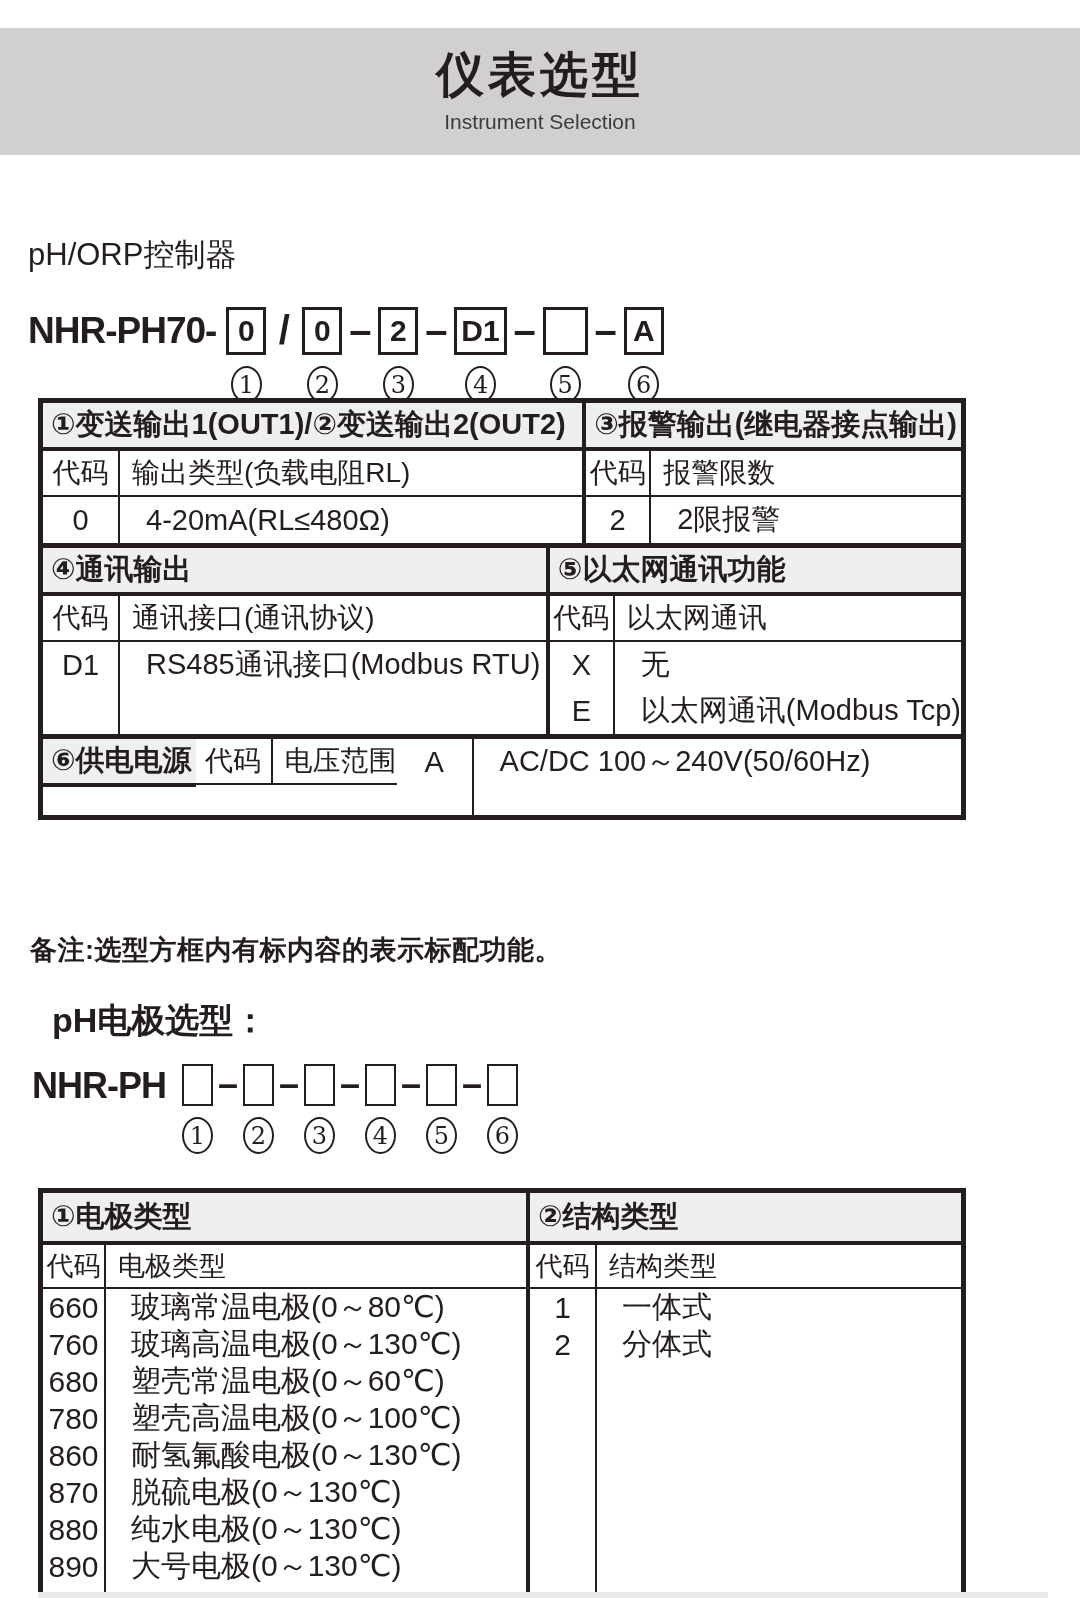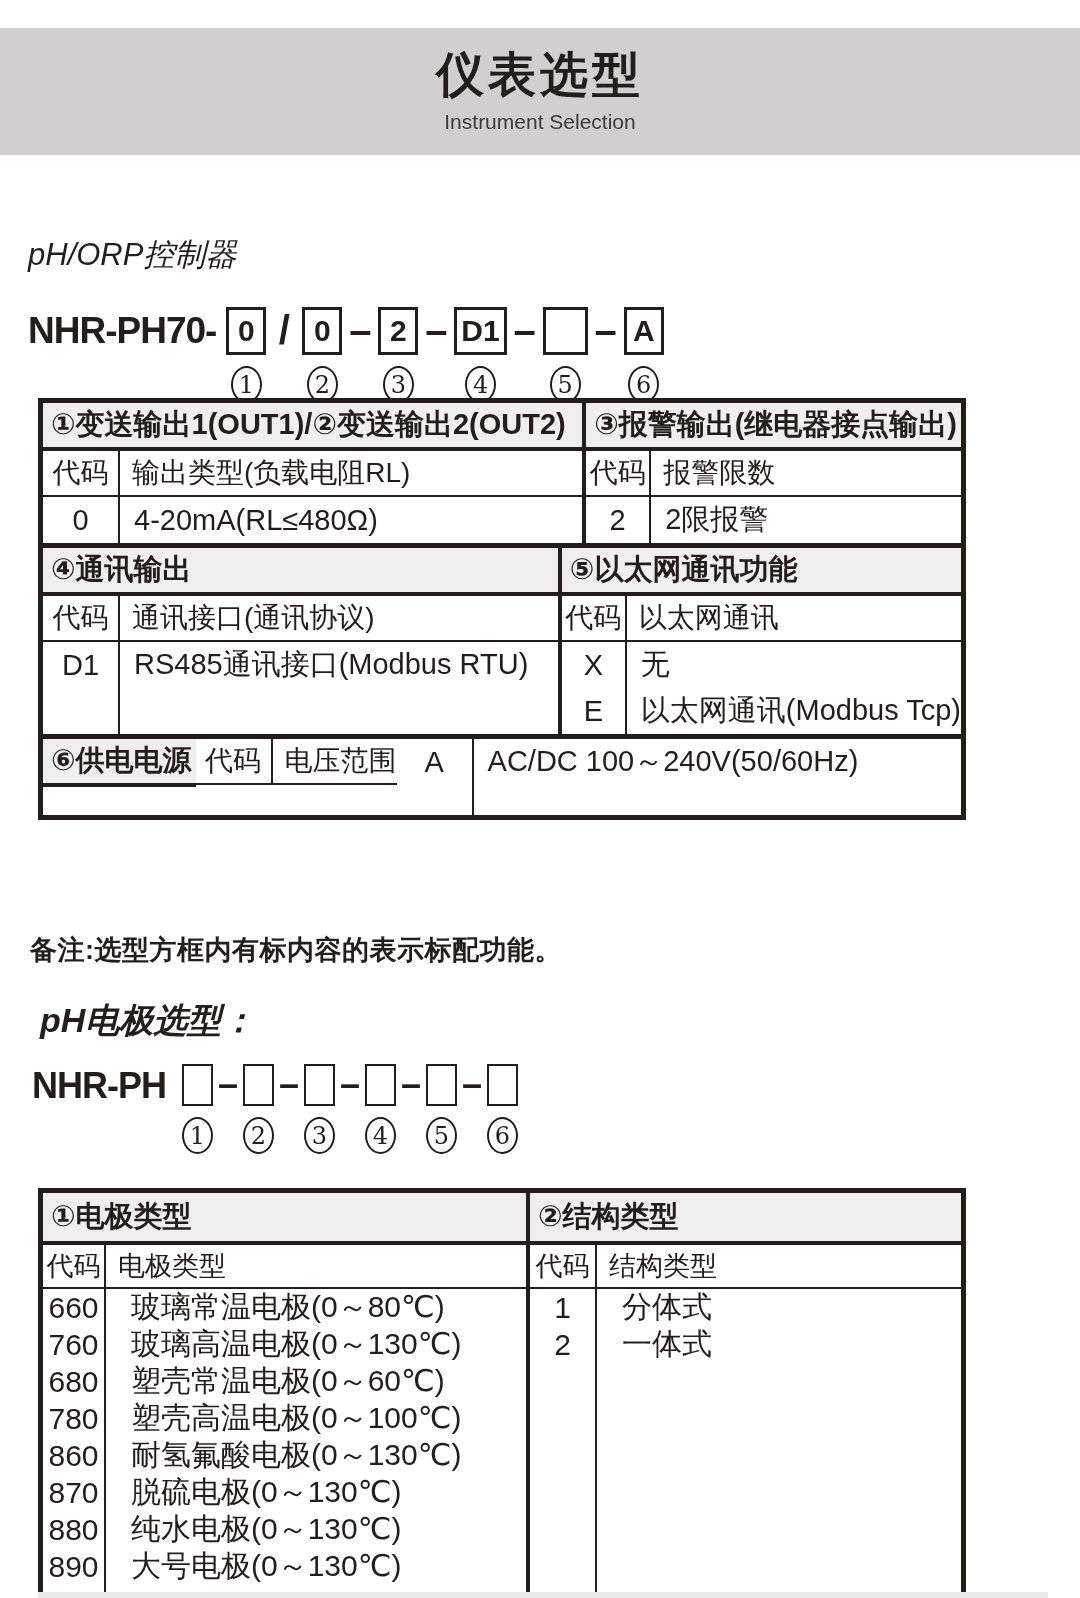--- a/index.html
+++ b/index.html
@@ -9,23 +9,23 @@
     font-family:"Liberation Sans","DejaVu Sans",sans-serif;
     -webkit-font-smoothing:antialiased;
   }
   
   .band{position:absolute;left:0;top:28px;width:1080px;height:127px;background:#d1cfd0;
         display:flex;flex-direction:column;align-items:center;justify-content:center;gap:6px;}
   .band .title{font-size:48px;font-weight:900;letter-spacing:4px;line-height:1.1;}
   .band .subtitle{font-size:21px;font-weight:400;color:#3c3a3b;margin-top:2px;}
 
   
-  .sec-heading{position:absolute;left:28px;font-weight:500;font-style:italic;}
+  .sec-heading{position:absolute;left:28px;font-weight:500;}
   .h-ctrl{top:234px;font-size:31px;}
-  .h-elec{top:998px;font-size:34px;font-weight:700;left:40px;}
+  .h-elec{top:998px;font-size:34px;font-weight:700;left:52px;}
 
   .model{position:absolute;display:flex;align-items:flex-start;}
   .model-ctrl{left:28px;top:288px;margin-top:19px;}
   .model-elec{left:32px;top:1064px;}
   .m-label{font-weight:700;letter-spacing:-1px;}
   .model-ctrl .m-label{font-size:37px;line-height:48px;margin-right:10px;}
   .model-elec .m-label{font-size:36px;line-height:44px;margin-right:16px;}
   .slot{display:flex;flex-direction:column;align-items:center;}
   .mbox{box-sizing:border-box;border:3px solid #241d1e;display:flex;align-items:center;justify-content:center;
         font-weight:700;background:#fff;}
@@ -55,21 +55,21 @@
   .cols-row{display:flex;border-bottom:2px solid #241d1e;height:46px;box-sizing:border-box;}
   .code-col{box-sizing:border-box;border-right:2px solid #241d1e;display:flex;align-items:center;justify-content:center;
             font-size:28px;flex:0 0 auto;}
   .w-l1{width:77px;} .w-r1{width:65px;} .w-l2{width:63px;} .w-r2{width:67px;}
   .desc-col{flex:1;display:flex;align-items:center;padding-left:12px;font-size:28px;white-space:nowrap;overflow:hidden;}
   .val-area{display:flex;flex:1;}
   .val-area .vcode{box-sizing:border-box;border-right:2px solid #241d1e;display:flex;flex-direction:column;flex:0 0 auto;}
   .val-area .vdesc{flex:1;display:flex;flex-direction:column;overflow:hidden;}
   .vcell{height:46px;display:flex;align-items:center;font-size:29px;flex:0 0 auto;white-space:nowrap;}
   .vcode .vcell{justify-content:center;width:100%;}
-  .vdesc .vcell{padding-left:14px;}
+  .vdesc .vcell{padding-left:26px;}
   .a1{height:62px;} .a2{height:94px;} .a3{height:76px;} 
   .t2 .cols-row{height:44px;}
   .t2 .code-col,.t2 .desc-col{font-size:27px;}
   .t2 .vcell{height:37px;font-size:30px;}
   .t2 .vdesc .vcell{padding-left:25px;text-align:right;}
   .t2 .val-area{flex:1;}
   .fullrow{display:flex;flex-direction:row;}
 
   
   .cut-strip{position:absolute;left:38px;top:1592px;width:1010px;height:6px;background:#ebe9ea;z-index:6;}
@@ -282,21 +282,21 @@
       <div class="cols-row">
         <div class="code-col w-r2">代码</div>
         <div class="desc-col">结构类型</div>
       </div>
       <div class="val-area">
         <div class="vcode w-r2">
           <div class="vcell">1</div>
           <div class="vcell">2</div>
         </div>
         <div class="vdesc">
+          <div class="vcell">一体式</div>
           <div class="vcell">分体式</div>
-          <div class="vcell">一体式</div>
         </div>
       </div>
     </div>
   </div>
 </div>
 
 <div class="cut-strip"></div>
 
 </body></html>

